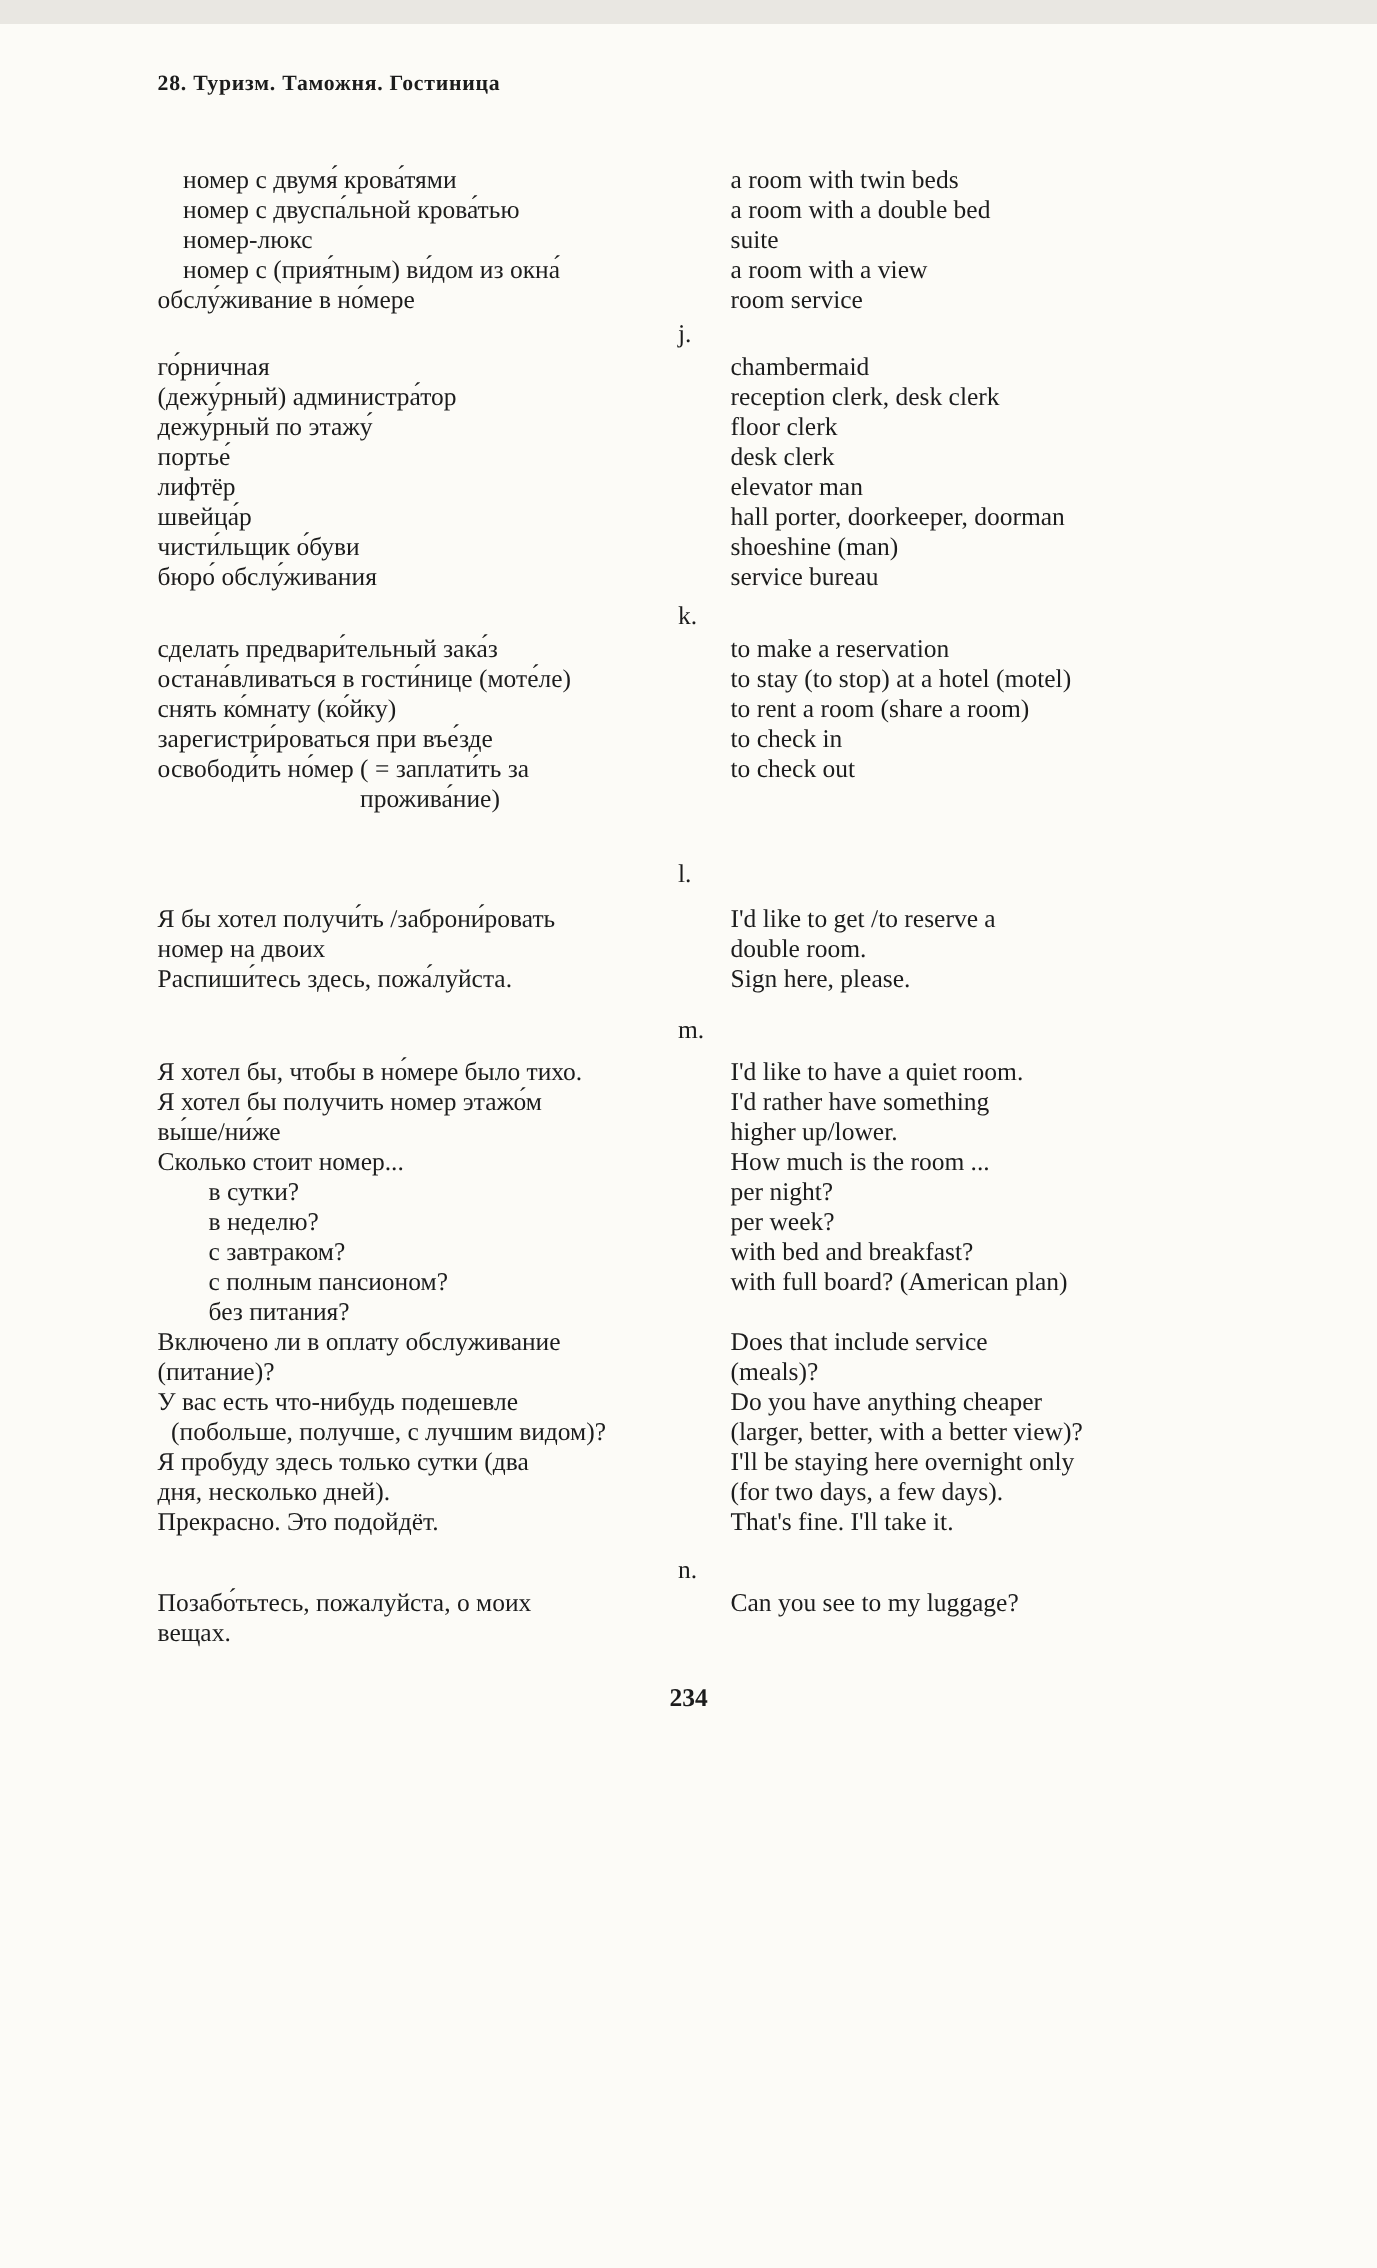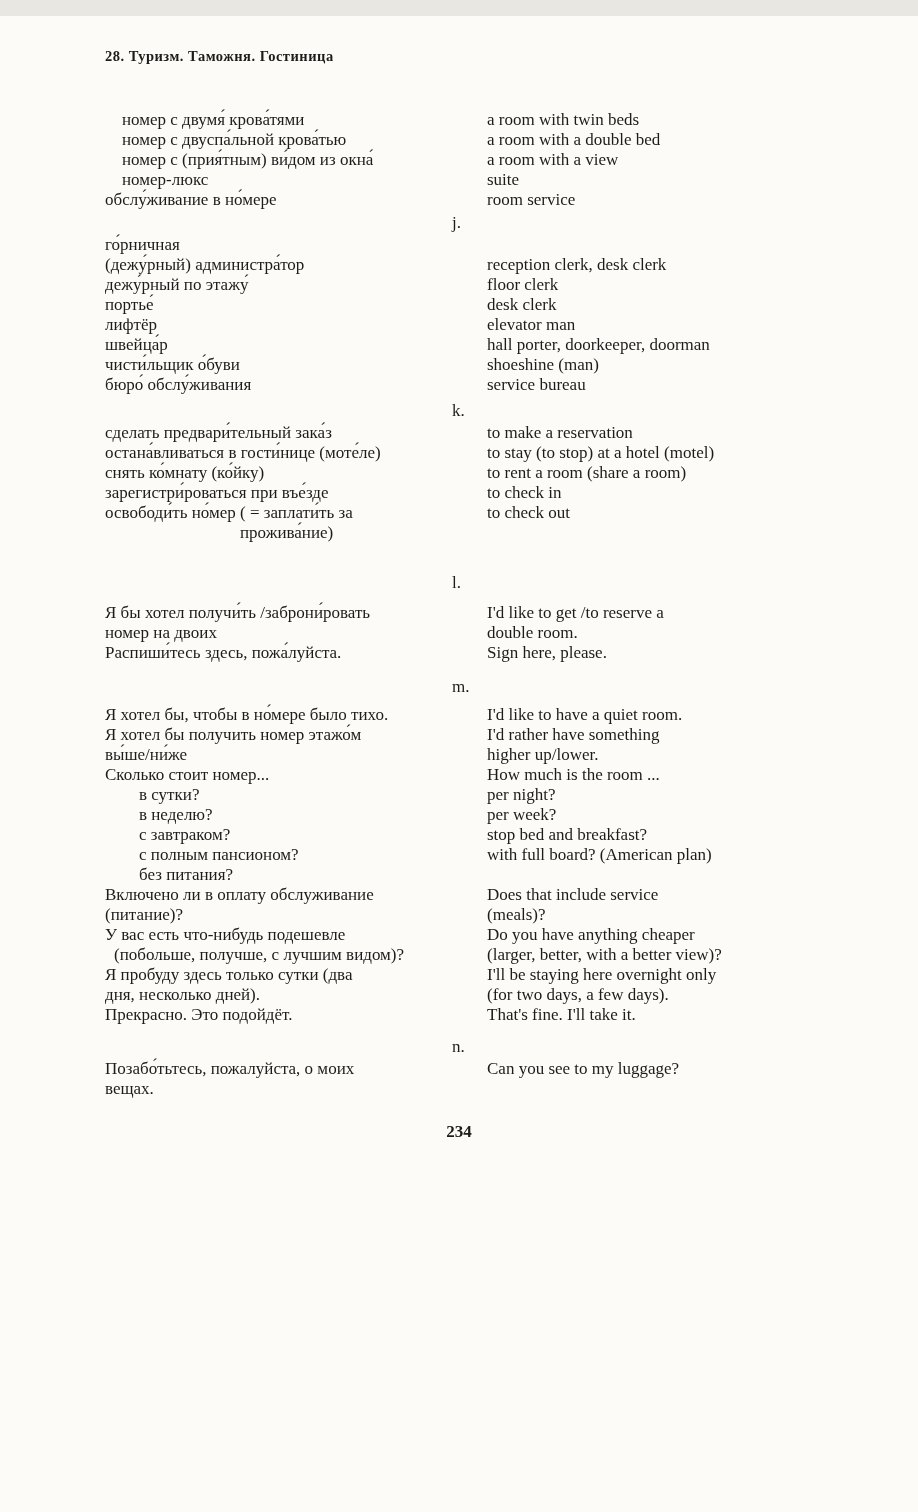--- a/index.html
+++ b/index.html
@@ -81,36 +81,37 @@
       <div class="section section-0">
         <div class="row">
           <div class="cell left" style="padding-left: 17px;">номер с двумя́ крова́тями</div>
           <div class="cell right">a room with twin beds</div>
         </div>
         <div class="row">
           <div class="cell left" style="padding-left: 17px;">номер с двуспа́льной крова́тью</div>
           <div class="cell right">a room with a double bed</div>
         </div>
         <div class="row">
+          <div class="cell left" style="padding-left: 17px;">номер-люкс</div>
+          <div class="cell right">suite</div>
+        </div>
+        <div class="row">
           <div class="cell left" style="padding-left: 17px;">номер с (прия́тным) ви́дом из окна́</div>
           <div class="cell right">a room with a view</div>
         </div>
         <div class="row">
-          <div class="cell left" style="padding-left: 17px;">номер-люкс</div>
-          <div class="cell right">suite</div>
-        </div>
-        <div class="row">
           <div class="cell left">обслу́живание в но́мере</div>
           <div class="cell right">room service</div>
         </div>
       </div>
       <div class="section section-1">
         <div class="letter">j.</div>
         <div class="row">
           <div class="cell left">го́рничная</div>
+          <div class="cell right">chambermaid</div>
         </div>
         <div class="row">
           <div class="cell left">(дежу́рный) администра́тор</div>
           <div class="cell right">reception clerk, desk clerk</div>
         </div>
         <div class="row">
           <div class="cell left">дежу́рный по этажу́</div>
           <div class="cell right">floor clerk</div>
         </div>
         <div class="row">
@@ -197,21 +198,21 @@
         <div class="row">
           <div class="cell left" style="padding-left: 34px;">в сутки?</div>
           <div class="cell right">per night?</div>
         </div>
         <div class="row">
           <div class="cell left" style="padding-left: 34px;">в неделю?</div>
           <div class="cell right">per week?</div>
         </div>
         <div class="row">
           <div class="cell left" style="padding-left: 34px;">с завтраком?</div>
-          <div class="cell right">stop bed and breakfast?</div>
+          <div class="cell right">with bed and breakfast?</div>
         </div>
         <div class="row">
           <div class="cell left" style="padding-left: 34px;">с полным пансионом?</div>
           <div class="cell right">with full board? (American plan)</div>
         </div>
         <div class="row">
           <div class="cell left" style="padding-left: 34px;">без питания?</div>
         </div>
         <div class="row">
           <div class="cell left">Включено ли в оплату обслуживание</div>

